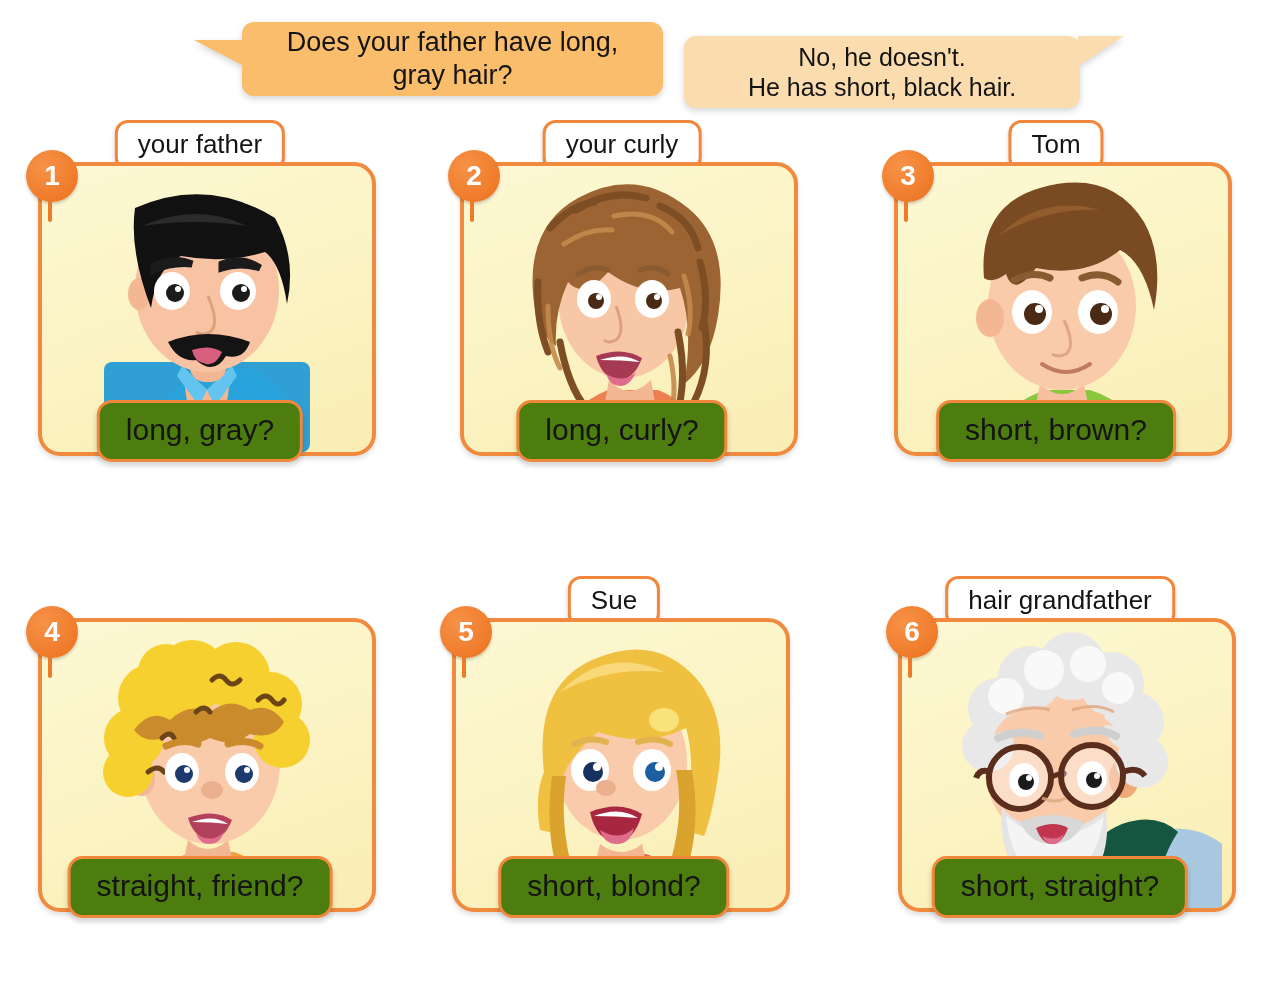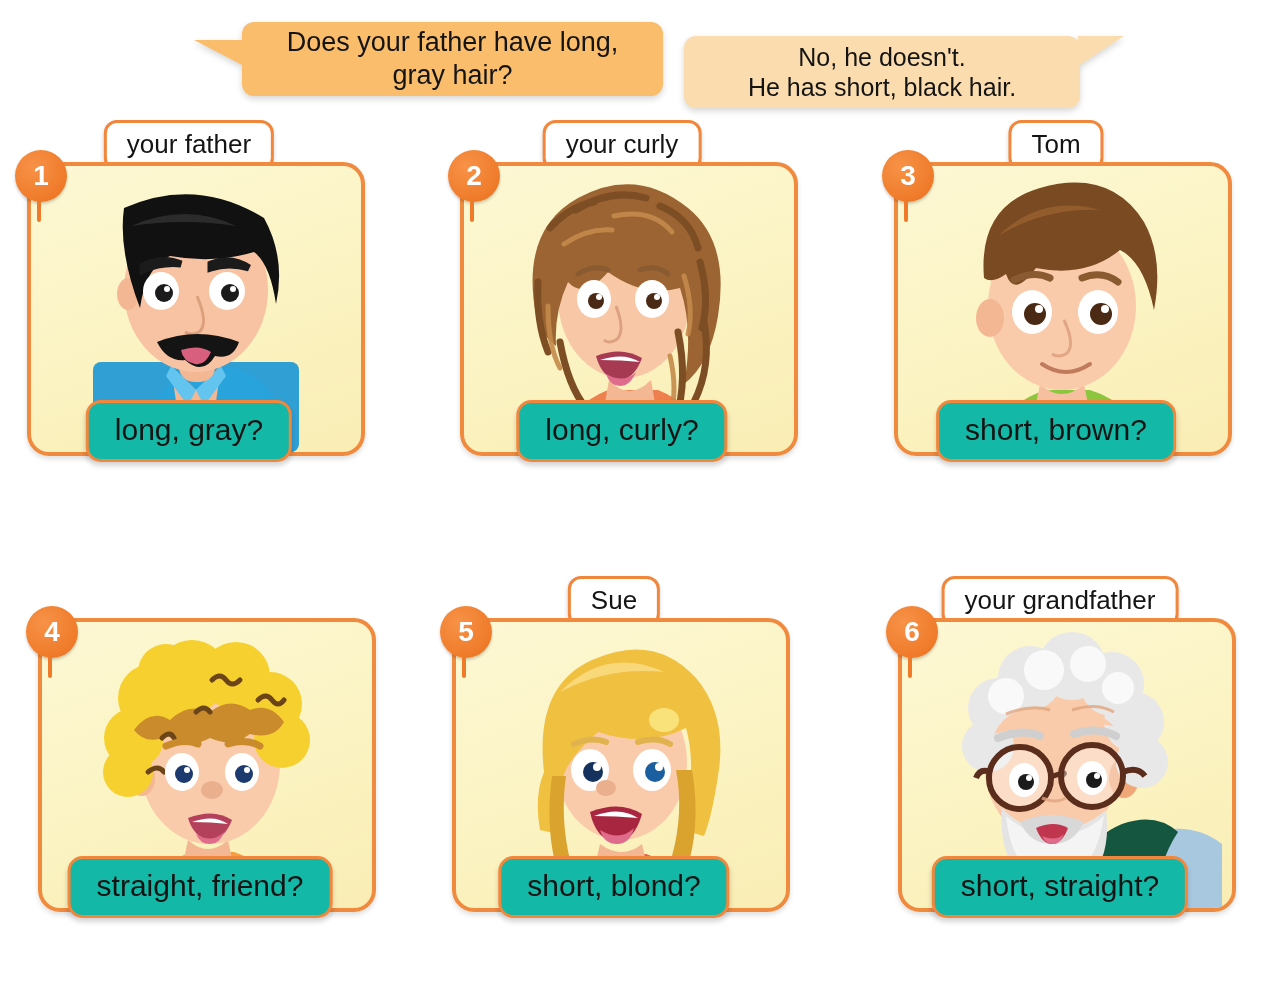--- a/index.html
+++ b/index.html
@@ -52,42 +52,42 @@
 
   .badge{position:absolute;left:2px;top:22px;width:52px;height:52px;
     background:radial-gradient(circle at 35% 32%,#f79247 0%,#ef7b2a 70%,#e5701f 100%);
     border-radius:50%;color:#ffffff;font-size:28px;font-weight:bold;
     display:flex;align-items:center;justify-content:center;
     box-shadow:0 2px 3px rgba(0,0,0,.2);z-index:4;}
   .badge::after{content:"";position:absolute;left:22px;top:46px;
     width:4px;height:26px;background:#ef7b2a;border-radius:2px;z-index:-1;}
 
   .cap-box{position:absolute;left:50%;transform:translateX(-50%);
-    top:272px;background:#14b8a6;border:3px solid #f1873d;border-radius:15px;
+    top:272px;background:#4d7c0f;border:3px solid #f1873d;border-radius:15px;
     padding:10px 26px 12px;font-size:30px;color:#141414;white-space:nowrap;
     box-shadow:0 4px 5px rgba(0,0,0,.16);z-index:3;}
 </style>
 </head>
 <body>
 
 <div id="stage">
 
   <div class="bubble bubble-a">
     <span class="tail tail-right"></span>
     <span class="btext" style="white-space: pre-line;">No, he doesn't.
 He has short, black hair.</span>
   </div>
 
   <div class="bubble bubble-q">
     <span class="tail tail-left"></span>
     <span class="btext" style="white-space: pre-line;">Does your father have long,
 gray hair?</span>
   </div>
 
-  <div class="card-wrap" style="left:13px;top:128px;">
+  <div class="card-wrap" style="left:24px;top:128px;">
     <div class="name-box">your father</div>
     <div class="badge">1</div>
     <div class="card-body">
       <div class="card-art">
         <svg viewBox="0 0 330 286" preserveAspectRatio="xMidYMax meet">
           <rect x="62" y="196" width="206" height="90" rx="8" fill="#2f9fd4"></rect>
           <path d="M108 286 q12-70 57-84 h40 q45 14 57 84 z" fill="#29a3dc"></path>
           <path d="M140 200 l25 24 l25-24 l-12 86 h-26 z" fill="#f3b793"></path>
           <path d="M140 200 l25 24 l-8 16 l-22-30 z" fill="#63c5ef"></path>
           <path d="M190 200 l-25 24 l8 16 l22-30 z" fill="#63c5ef"></path>
@@ -257,21 +257,21 @@
           <path d="M134 190 q30-12 52 2 q-8 28-26 28 q-20-2-26-30z" fill="#a8263f"></path>
           <path d="M138 194 q26-10 44 2 q-22-2-44-2z" fill="#ffffff"></path>
           <path d="M144 208 q20 12 34-2 q-4 16-17 16 q-13 0-17-14z" fill="#e06c8b"></path>
         </svg>
       </div>
     </div>
     <div class="cap-box">short, blond?</div>
   </div>
 
   <div class="card-wrap" style="left:884px;top:584px;">
-    <div class="name-box">your grandfather</div>
+    <div class="name-box">hair grandfather</div>
     <div class="badge">6</div>
     <div class="card-body">
       <div class="card-art">
         <svg viewBox="0 0 330 286" preserveAspectRatio="xMidYMax meet">
           <path d="M206 286 q2-56 42-74 q40-14 72 10 l0 64z" fill="#a8c8e0"></path>
           <path d="M168 286 q4-64 52-84 q34-12 56 8 q-20 30-24 76z" fill="#14563f"></path>
           <ellipse cx="150" cy="140" rx="68" ry="82" fill="#f9cbab"></ellipse>
           <ellipse cx="222" cy="156" rx="15" ry="20" fill="#f0a878"></ellipse>
           <g fill="#e8e8e8">
             <circle cx="96" cy="86" r="30"></circle>

